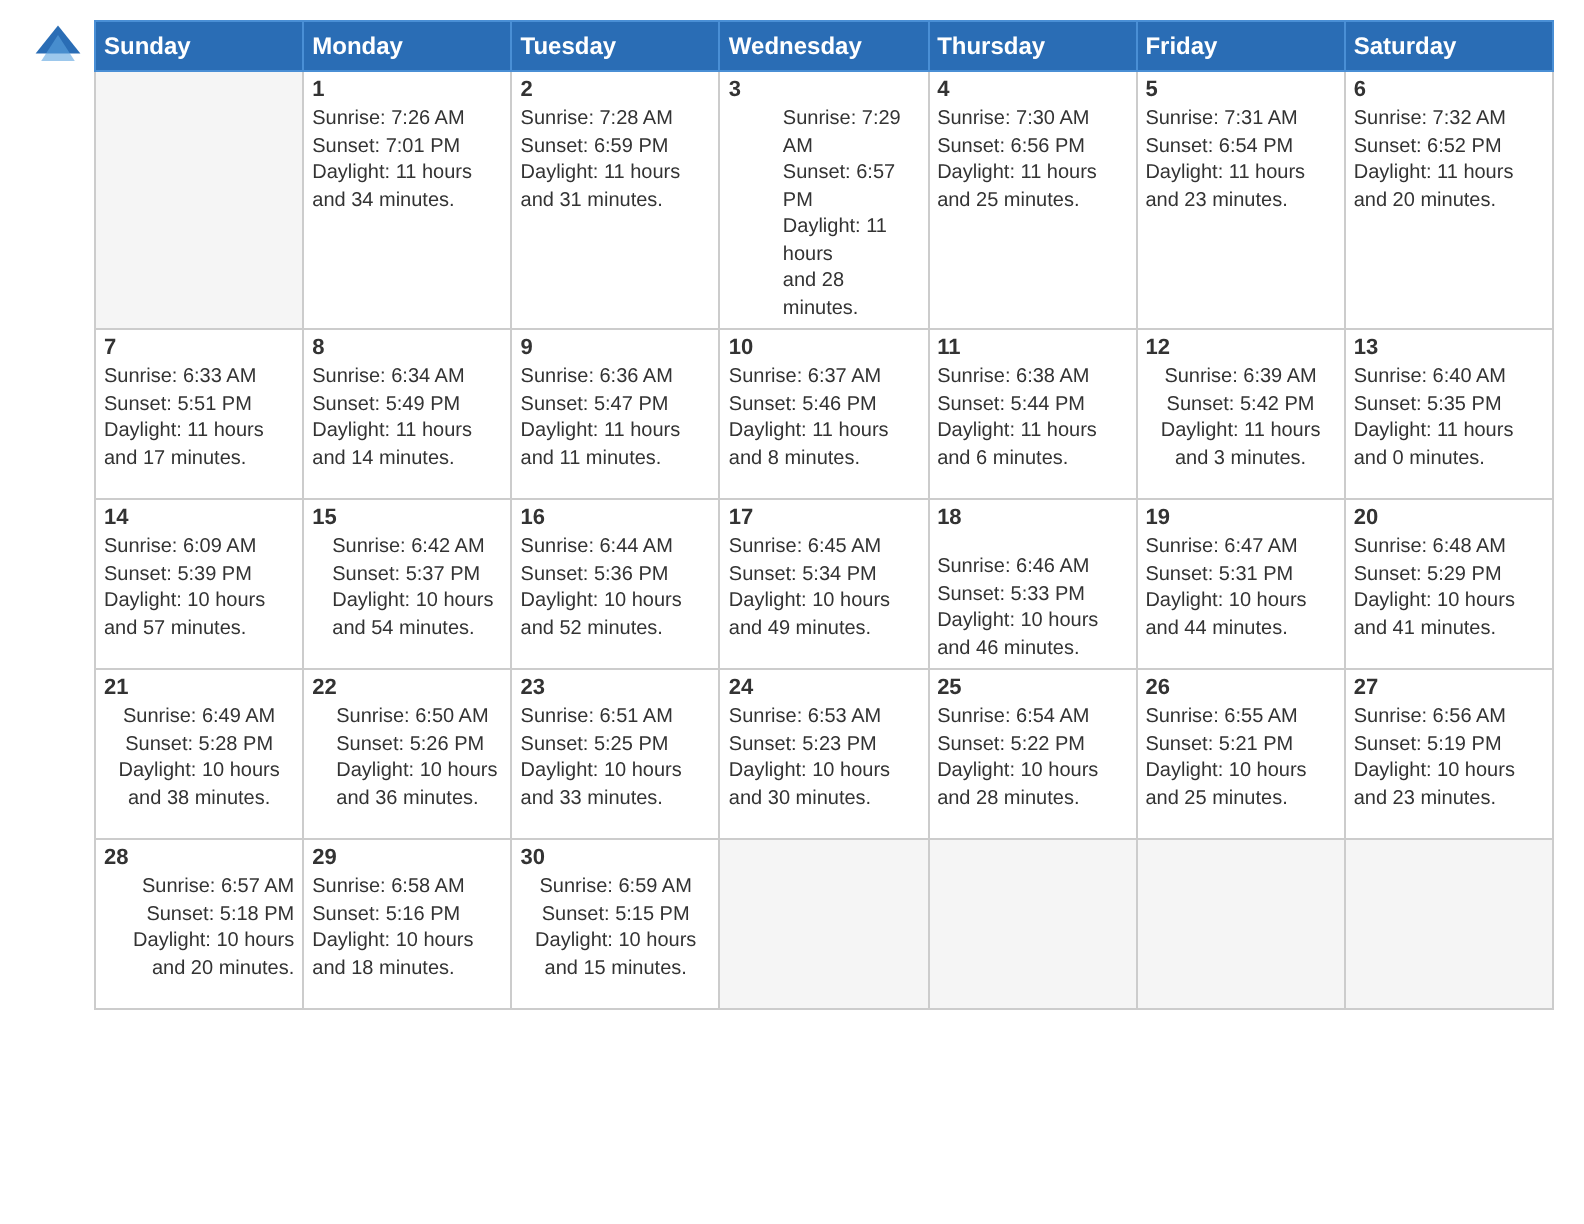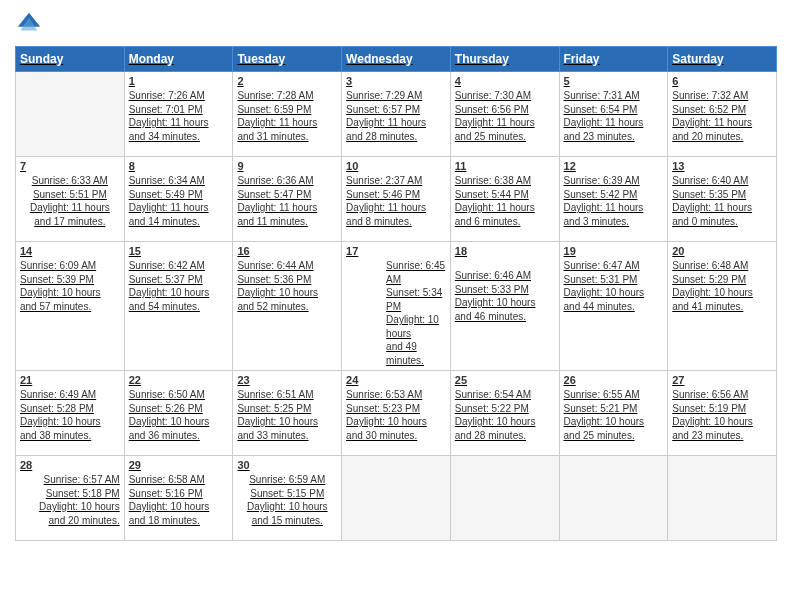--- a/index.html
+++ b/index.html
@@ -8,22 +8,21 @@
       background: #fff;
       width: 792px;
       height: 612px;
       overflow: hidden;
     }
     .page {
       width: 792px;
       height: 452px;
       padding: 10px 15px;
       display: flex;
-      flex-direction: column;
-      text-decoration: underline;
+      flex-direction: row;
     }
     .header {
       display: flex;
       align-items: flex-start;
       justify-content: space-between;
       margin-bottom: 8px;
     }
     .logo {
       display: flex;
       align-items: center;
@@ -140,21 +139,21 @@
           </td>
           <td>
             <span class="day-number">2</span>
             <div class="day-info" style="white-space: pre-line;">Sunrise: 7:28 AM
 Sunset: 6:59 PM
 Daylight: 11 hours
 and 31 minutes.</div>
           </td>
           <td>
             <span class="day-number">3</span>
-            <div class="day-info" style="white-space: pre-line;">Sunrise: 7:29 AM
+            <div class="day-info" style="white-space: pre-line; margin-left: 27px;">Sunrise: 7:29 AM
 Sunset: 6:57 PM
 Daylight: 11 hours
 and 28 minutes.</div>
           </td>
           <td>
             <span class="day-number">4</span>
             <div class="day-info" style="white-space: pre-line;">Sunrise: 7:30 AM
 Sunset: 6:56 PM
 Daylight: 11 hours
 and 25 minutes.</div>
@@ -170,56 +169,56 @@
             <span class="day-number">6</span>
             <div class="day-info" style="white-space: pre-line;">Sunrise: 7:32 AM
 Sunset: 6:52 PM
 Daylight: 11 hours
 and 20 minutes.</div>
           </td>
         </tr>
         <tr>
           <td>
             <span class="day-number">7</span>
-            <div class="day-info" style="white-space: pre-line; text-align: center;">Sunrise: 6:33 AM
+            <div class="day-info" style="white-space: pre-line;">Sunrise: 6:33 AM
 Sunset: 5:51 PM
 Daylight: 11 hours
 and 17 minutes.</div>
           </td>
           <td>
             <span class="day-number">8</span>
             <div class="day-info" style="white-space: pre-line;">Sunrise: 6:34 AM
 Sunset: 5:49 PM
 Daylight: 11 hours
 and 14 minutes.</div>
           </td>
           <td>
             <span class="day-number">9</span>
             <div class="day-info" style="white-space: pre-line;">Sunrise: 6:36 AM
 Sunset: 5:47 PM
 Daylight: 11 hours
 and 11 minutes.</div>
           </td>
           <td>
             <span class="day-number">10</span>
-            <div class="day-info" style="white-space: pre-line;">Sunrise: 2:37 AM
+            <div class="day-info" style="white-space: pre-line;">Sunrise: 6:37 AM
 Sunset: 5:46 PM
 Daylight: 11 hours
 and 8 minutes.</div>
           </td>
           <td>
             <span class="day-number">11</span>
             <div class="day-info" style="white-space: pre-line;">Sunrise: 6:38 AM
 Sunset: 5:44 PM
 Daylight: 11 hours
 and 6 minutes.</div>
           </td>
           <td>
             <span class="day-number">12</span>
-            <div class="day-info" style="white-space: pre-line;">Sunrise: 6:39 AM
+            <div class="day-info" style="white-space: pre-line; text-align: center;">Sunrise: 6:39 AM
 Sunset: 5:42 PM
 Daylight: 11 hours
 and 3 minutes.</div>
           </td>
           <td>
             <span class="day-number">13</span>
             <div class="day-info" style="white-space: pre-line;">Sunrise: 6:40 AM
 Sunset: 5:35 PM
 Daylight: 11 hours
 and 0 minutes.</div>
@@ -228,35 +227,35 @@
         <tr>
           <td>
             <span class="day-number">14</span>
             <div class="day-info" style="white-space: pre-line;">Sunrise: 6:09 AM
 Sunset: 5:39 PM
 Daylight: 10 hours
 and 57 minutes.</div>
           </td>
           <td>
             <span class="day-number">15</span>
-            <div class="day-info" style="white-space: pre-line;">Sunrise: 6:42 AM
+            <div class="day-info" style="white-space: pre-line; margin-left: 10px;">Sunrise: 6:42 AM
 Sunset: 5:37 PM
 Daylight: 10 hours
 and 54 minutes.</div>
           </td>
           <td>
             <span class="day-number">16</span>
             <div class="day-info" style="white-space: pre-line;">Sunrise: 6:44 AM
 Sunset: 5:36 PM
 Daylight: 10 hours
 and 52 minutes.</div>
           </td>
           <td>
             <span class="day-number">17</span>
-            <div class="day-info" style="white-space: pre-line; margin-left: 40px;">Sunrise: 6:45 AM
+            <div class="day-info" style="white-space: pre-line;">Sunrise: 6:45 AM
 Sunset: 5:34 PM
 Daylight: 10 hours
 and 49 minutes.</div>
           </td>
           <td>
             <span class="day-number">18</span>
             <div class="day-info" style="white-space: pre-line; margin-top: 12px;">Sunrise: 6:46 AM
 Sunset: 5:33 PM
 Daylight: 10 hours
 and 46 minutes.</div>
@@ -272,28 +271,28 @@
             <span class="day-number">20</span>
             <div class="day-info" style="white-space: pre-line;">Sunrise: 6:48 AM
 Sunset: 5:29 PM
 Daylight: 10 hours
 and 41 minutes.</div>
           </td>
         </tr>
         <tr>
           <td>
             <span class="day-number">21</span>
-            <div class="day-info" style="white-space: pre-line;">Sunrise: 6:49 AM
+            <div class="day-info" style="white-space: pre-line; text-align: center;">Sunrise: 6:49 AM
 Sunset: 5:28 PM
 Daylight: 10 hours
 and 38 minutes.</div>
           </td>
           <td>
             <span class="day-number">22</span>
-            <div class="day-info" style="white-space: pre-line;">Sunrise: 6:50 AM
+            <div class="day-info" style="white-space: pre-line; margin-left: 12px;">Sunrise: 6:50 AM
 Sunset: 5:26 PM
 Daylight: 10 hours
 and 36 minutes.</div>
           </td>
           <td>
             <span class="day-number">23</span>
             <div class="day-info" style="white-space: pre-line;">Sunrise: 6:51 AM
 Sunset: 5:25 PM
 Daylight: 10 hours
 and 33 minutes.</div>

